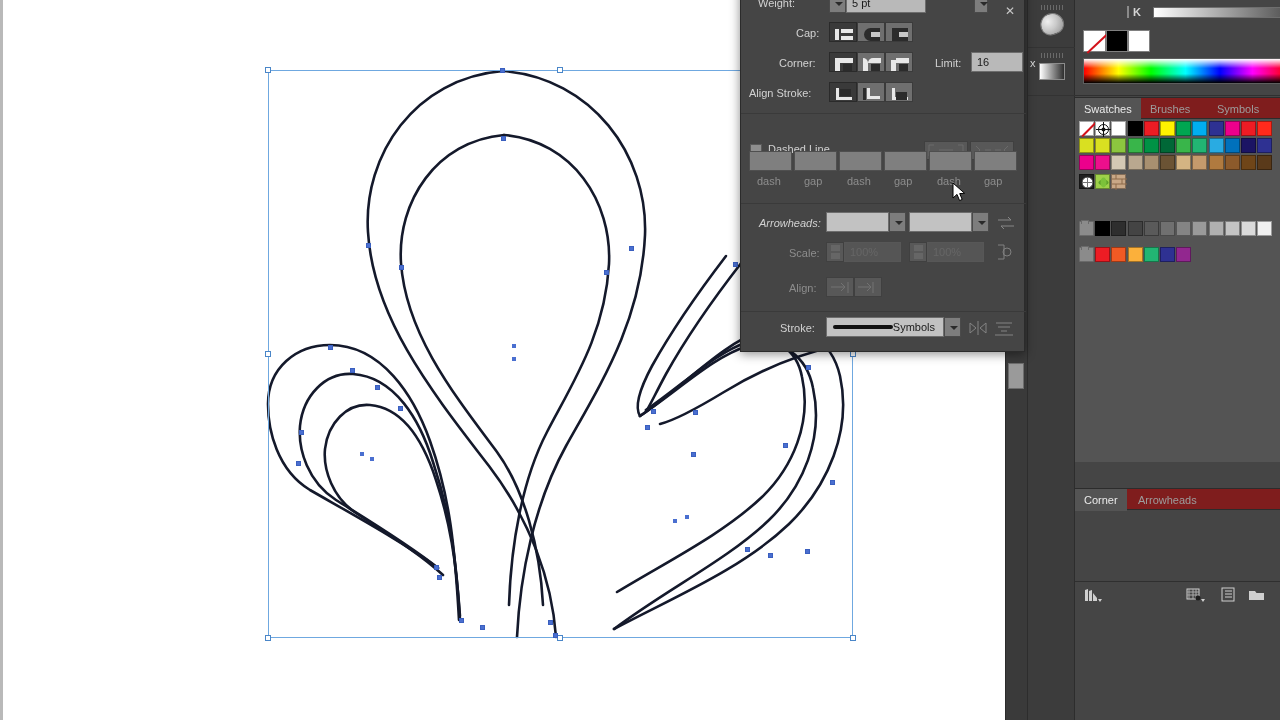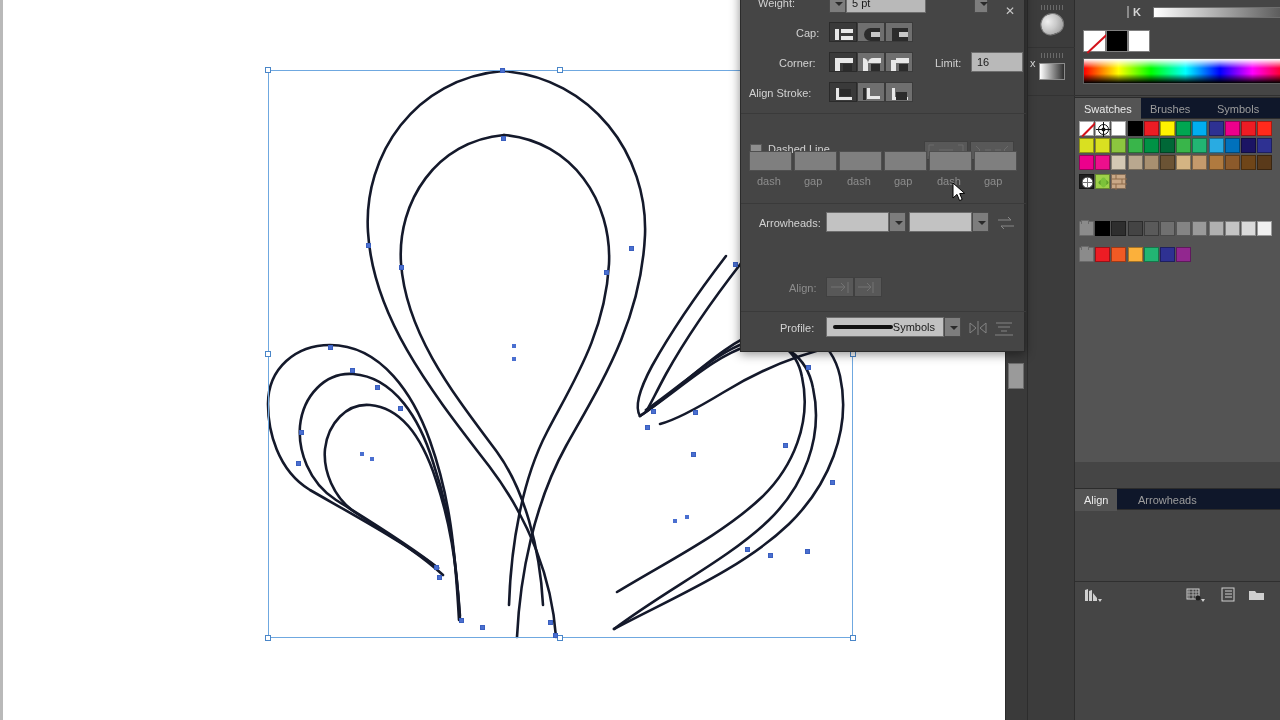--- a/index.html
+++ b/index.html
@@ -67,21 +67,21 @@
              border:1px solid #808080; }
   #spectrum { position:absolute; left:8px; top:58px; width:205px; height:26px;
               background:linear-gradient(to right,#ff0000 0%,#ffff00 17%,#00ff00 33%,
                         #00ffff 50%,#0000ff 67%,#ff00ff 83%,#ff0000 100%);
               border:1px solid #5e5e5e; }
   #spectrum:before { content:""; position:absolute; inset:0;
               background:linear-gradient(to bottom,#ffffff 0%,rgba(255,255,255,0) 38%,
                         rgba(0,0,0,0) 62%,#000000 100%); }
 
   
-  .tabstrip { position:absolute; left:0; width:205px; height:22px; background:#0f172a;
+  .tabstrip { position:absolute; left:0; width:205px; height:22px; background:#7f1d1d;
               border-top:1px solid #2c2c2c; border-bottom:1px solid #2c2c2c; }
   .tab { position:absolute; top:0; height:22px; line-height:22px; font-size:11px;
          color:#9d9d9d; padding:0 9px; cursor:default; white-space:nowrap; }
   .tab.active { background:#545454; color:#eaeaea; }
 
   
   #swatch-tabs { top:97px; }
   #swatches-body { position:absolute; left:0; top:119px; width:205px; height:343px;
                    background:#545454; }
   .sw-grid { position:absolute; left:4px; top:2px; }
@@ -365,21 +365,21 @@
           <rect x="3" y="2" width="12" height="13" fill="none" stroke="#cfcfcf"></rect>
           <path d="M6 5 h7 M6 8 h7 M6 11 h7" stroke="#cfcfcf"></path>
         </svg>
         <svg width="20" height="18" style="position:absolute;left:172px;top:4px">
           <path d="M2 5 h6 l1.5 2 H17 v7 H2 Z" fill="#cfcfcf"></path>
         </svg>
       </div>
     </div>
 
     <div class="tabstrip" id="layers-tabs">
-      <div class="tab active" style="left:0px;">Align</div>
+      <div class="tab active" style="left:0px;">Corner</div>
       <div class="tab" style="left:54px;">Arrowheads</div>
     </div>
 
   </div>
 
   <div id="stroke-panel">
 
     <div id="stroke-close">✕</div>
 
     <div class="srow" style="top:28px;">
@@ -494,49 +494,66 @@
       <div class="lbl dim" style="left:63px; top:24px;">gap</div>
       <div class="lbl dim" style="left:106px;top:24px;">dash</div>
       <div class="lbl dim" style="left:153px;top:24px;">gap</div>
       <div class="lbl dim" style="left:196px;top:24px;">dash</div>
       <div class="lbl dim" style="left:243px;top:24px;">gap</div>
     </div>
 
     <div class="divider" style="top:240px;"></div>
 
     <div class="srow" style="top:248px;">
-      <div class="lbl" style="left:18px; top:6px;">Arrowheads:</div>
+      <div class="lbl" style="left:18px; top:6px;font-style:italic;">Arrowheads:</div>
       <div class="combofield" style="left:85px; top:1px; width:63px; height:20px;"></div>
       <div class="arrowbtn" style="left:148px; top:1px;"></div>
       <div class="combofield" style="left:168px; top:1px; width:63px; height:20px;"></div>
       <div class="arrowbtn" style="left:231px; top:1px;"></div>
       <svg width="20" height="18" style="position:absolute;left:255px;top:3px;opacity:.5">
         <path d="M2 6 h13 l-3 -3 M18 12 H5 l3 3" stroke="#c9c9c9" fill="none"></path>
       </svg>
     </div>
 
+    <div class="srow" style="top:278px;">
+      <div class="lbl dim" style="left:48px; top:6px;">Scale:</div>
+      <div class="btn3 dim-btn" style="left:85px; top:1px; width:18px;">
+        <div style="position:absolute;left:4px;top:2px;width:9px;height:6px;background:#8f8f8f;"></div>
+        <div style="position:absolute;left:4px;top:10px;width:9px;height:6px;background:#8f8f8f;"></div>
+      </div>
+      <div class="numfield dim-btn" style="left:103px; top:1px; width:57px; height:20px; color:#8d8d8d; background:#6a6a6a;">100%</div>
+      <div class="btn3 dim-btn" style="left:168px; top:1px; width:18px;">
+        <div style="position:absolute;left:4px;top:2px;width:9px;height:6px;background:#8f8f8f;"></div>
+        <div style="position:absolute;left:4px;top:10px;width:9px;height:6px;background:#8f8f8f;"></div>
+      </div>
+      <div class="numfield dim-btn" style="left:186px; top:1px; width:57px; height:20px; color:#8d8d8d; background:#6a6a6a;">100%</div>
+      <svg width="20" height="20" style="position:absolute;left:253px;top:1px;opacity:.45">
+        <path d="M10 3 v14 M10 3 h-6 M10 17 h-6" stroke="#c9c9c9" fill="none"></path>
+        <circle cx="13" cy="10" r="4" stroke="#c9c9c9" fill="none"></circle>
+      </svg>
+    </div>
 
     <div class="srow" style="top:313px;">
       <div class="lbl dim" style="left:48px; top:6px;">Align:</div>
       <div class="btn3 dim-btn" style="left:85px; top:1px;">
         <svg width="26" height="18">
             <path d="M4 9 h14 l-4 -4 M14 13 l4 -4 M21 4 v11" stroke="#aaa" fill="none"></path>
           </svg>
       </div>
       <div class="btn3 dim-btn" style="left:113px; top:1px;">
         <svg width="26" height="18">
             <path d="M3 9 h13 l-4 -4 M12 13 l4 -4 M18 4 v11" stroke="#aaa" fill="none"></path>
           </svg>
       </div>
     </div>
 
     <div class="divider" style="top:348px;"></div>
 
     <div class="srow" style="top:353px;">
-      <div class="lbl" style="left:39px; top:6px;">Profile:</div>
+      <div class="lbl" style="left:39px; top:6px;">Stroke:</div>
       <div class="combofield" style="left:85px; top:1px; width:118px; height:20px; text-align:right; padding-right:8px;">Symbols</div>
       <div style="position:absolute;left:92px;top:9px;width:60px;height:4px;background:#111;border-radius:2px;"></div>
       <div class="arrowbtn" style="left:203px; top:1px;"></div>
       <svg width="22" height="18" style="position:absolute;left:226px;top:3px;opacity:.45">
         <path d="M3 4 L9 9 L3 14 Z M19 4 L13 9 L19 14 Z M11 2 v14" stroke="#cfcfcf" fill="none"></path>
       </svg>
       <svg width="22" height="18" style="position:absolute;left:252px;top:3px;opacity:.45">
         <path d="M3 4 h16 M5 8 h12 M8 12 h6 M2 16 h18" stroke="#cfcfcf" fill="none"></path>
       </svg>
     </div>

